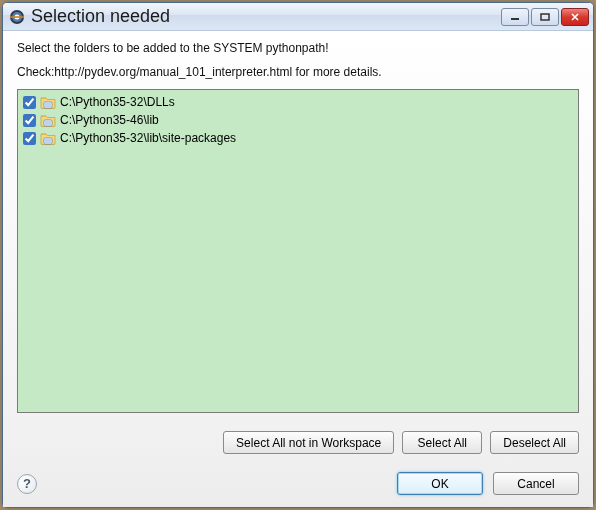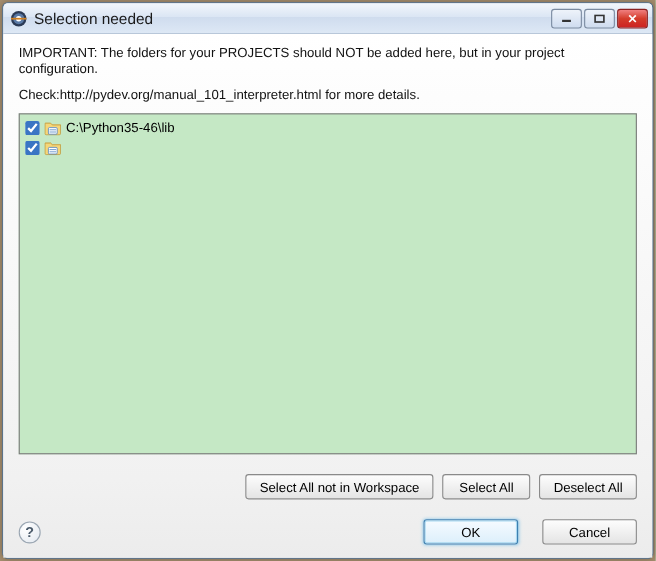--- a/index.html
+++ b/index.html
@@ -33,21 +33,21 @@
     border-radius: 4px 4px 0 0;
   }
   .title-icon {
     width: 16px; height: 16px;
     margin-right: 6px;
     flex: none;
   }
   .title-text {
     flex: 1;
     color: #1a1a1a;
-    font-size: 14px;
+    font-size: 18px;
   }
   .win-btns { display:flex; gap:2px; }
   .win-btn {
     width: 28px; height: 18px;
     border: 1px solid #7a8aa0;
     border-radius: 3px;
     background: linear-gradient(to bottom, #eef3fa, #cfdcef);
     display:flex; align-items:center; justify-content:center;
     font-family: Arial, sans-serif;
   }
@@ -120,21 +120,21 @@
     width:20px; height:20px;
     border:1px solid #9aa6b2;
     border-radius:50%;
     display:flex; align-items:center; justify-content:center;
     background: radial-gradient(circle at 30% 30%, #fff, #e2e8ef);
     color:#4a5a6a;
     font-weight:bold;
     font-size:13px;
     cursor:pointer;
   }
-  .footer-btns { display:flex; gap:22px; }
+  .footer-btns { display:flex; gap:10px; }
 </style>
 </head>
 <body>
 
 <div class="window">
   <div class="titlebar">
     <span class="title-icon">
       <svg viewBox="0 0 16 16">
           <circle cx="8" cy="8" r="7" fill="#2b3a55"></circle>
           <circle cx="8" cy="8" r="5" fill="#5a7aa6"></circle>
@@ -156,42 +156,53 @@
       </div>
       <div class="win-btn win-close">
         <svg width="10" height="8">
             <path d="M2 1 L8 7 M8 1 L2 7" stroke="#fff" stroke-width="1.6"></path>
           </svg>
       </div>
     </div>
   </div>
 
   <div class="content">
-    <div class="msg">IMPORTANT: The folders for your PROJECTS should NOT be added here, but in your project configuration.</div>
+    <div class="msg">Select the folders to be added to the SYSTEM pythonpath!</div>
     <div class="msg">Check:http://pydev.org/manual_101_interpreter.html for more details.</div>
 
     <div class="listbox" id="folder-list">
+        <div class="row">
+          <input type="checkbox" checked="" style="">
+          <span class="folder-icon"><svg viewBox="0 0 16 16">
+  <path d="M1 4 h5 l1.5 1.5 H15 v8 a1 1 0 0 1 -1 1 H2 a1 1 0 0 1 -1 -1 Z" fill="#f5d67a" stroke="#b89030" stroke-width="0.6"></path>
+  <path d="M1 4 h5 l1.5 1.5 H15" fill="none" stroke="#d8b050" stroke-width="0.6"></path>
+  <rect x="4" y="8" width="8" height="6" rx="1" fill="#fff" stroke="#4a80c0" stroke-width="0.7"></rect>
+  <path d="M5 10 h6 M5 12 h6" stroke="#4a80c0" stroke-width="0.7"></path>
+</svg></span>
+          <span class="row-label">C:\Python35-32\DLLs</span>
+        </div>
         <div class="row">
           <input type="checkbox" checked="" style="">
           <span class="folder-icon"><svg viewBox="0 0 16 16">
   <path d="M1 4 h5 l1.5 1.5 H15 v8 a1 1 0 0 1 -1 1 H2 a1 1 0 0 1 -1 -1 Z" fill="#f5d67a" stroke="#b89030" stroke-width="0.6"></path>
   <path d="M1 4 h5 l1.5 1.5 H15" fill="none" stroke="#d8b050" stroke-width="0.6"></path>
   <rect x="4" y="8" width="8" height="6" rx="1" fill="#fff" stroke="#4a80c0" stroke-width="0.7"></rect>
   <path d="M5 10 h6 M5 12 h6" stroke="#4a80c0" stroke-width="0.7"></path>
 </svg></span>
           <span class="row-label">C:\Python35-46\lib</span>
         </div>
         <div class="row">
           <input type="checkbox" checked="" style="">
           <span class="folder-icon"><svg viewBox="0 0 16 16">
   <path d="M1 4 h5 l1.5 1.5 H15 v8 a1 1 0 0 1 -1 1 H2 a1 1 0 0 1 -1 -1 Z" fill="#f5d67a" stroke="#b89030" stroke-width="0.6"></path>
   <path d="M1 4 h5 l1.5 1.5 H15" fill="none" stroke="#d8b050" stroke-width="0.6"></path>
   <rect x="4" y="8" width="8" height="6" rx="1" fill="#fff" stroke="#4a80c0" stroke-width="0.7"></rect>
   <path d="M5 10 h6 M5 12 h6" stroke="#4a80c0" stroke-width="0.7"></path>
 </svg></span>
+          <span class="row-label">C:\Python35-32\lib\site-packages</span>
         </div>
       </div>
 
     <div class="btnrow">
       <button class="btn">Select All not in Workspace</button>
       <button class="btn">Select All</button>
       <button class="btn">Deselect All</button>
     </div>
 
     <div class="footer">

